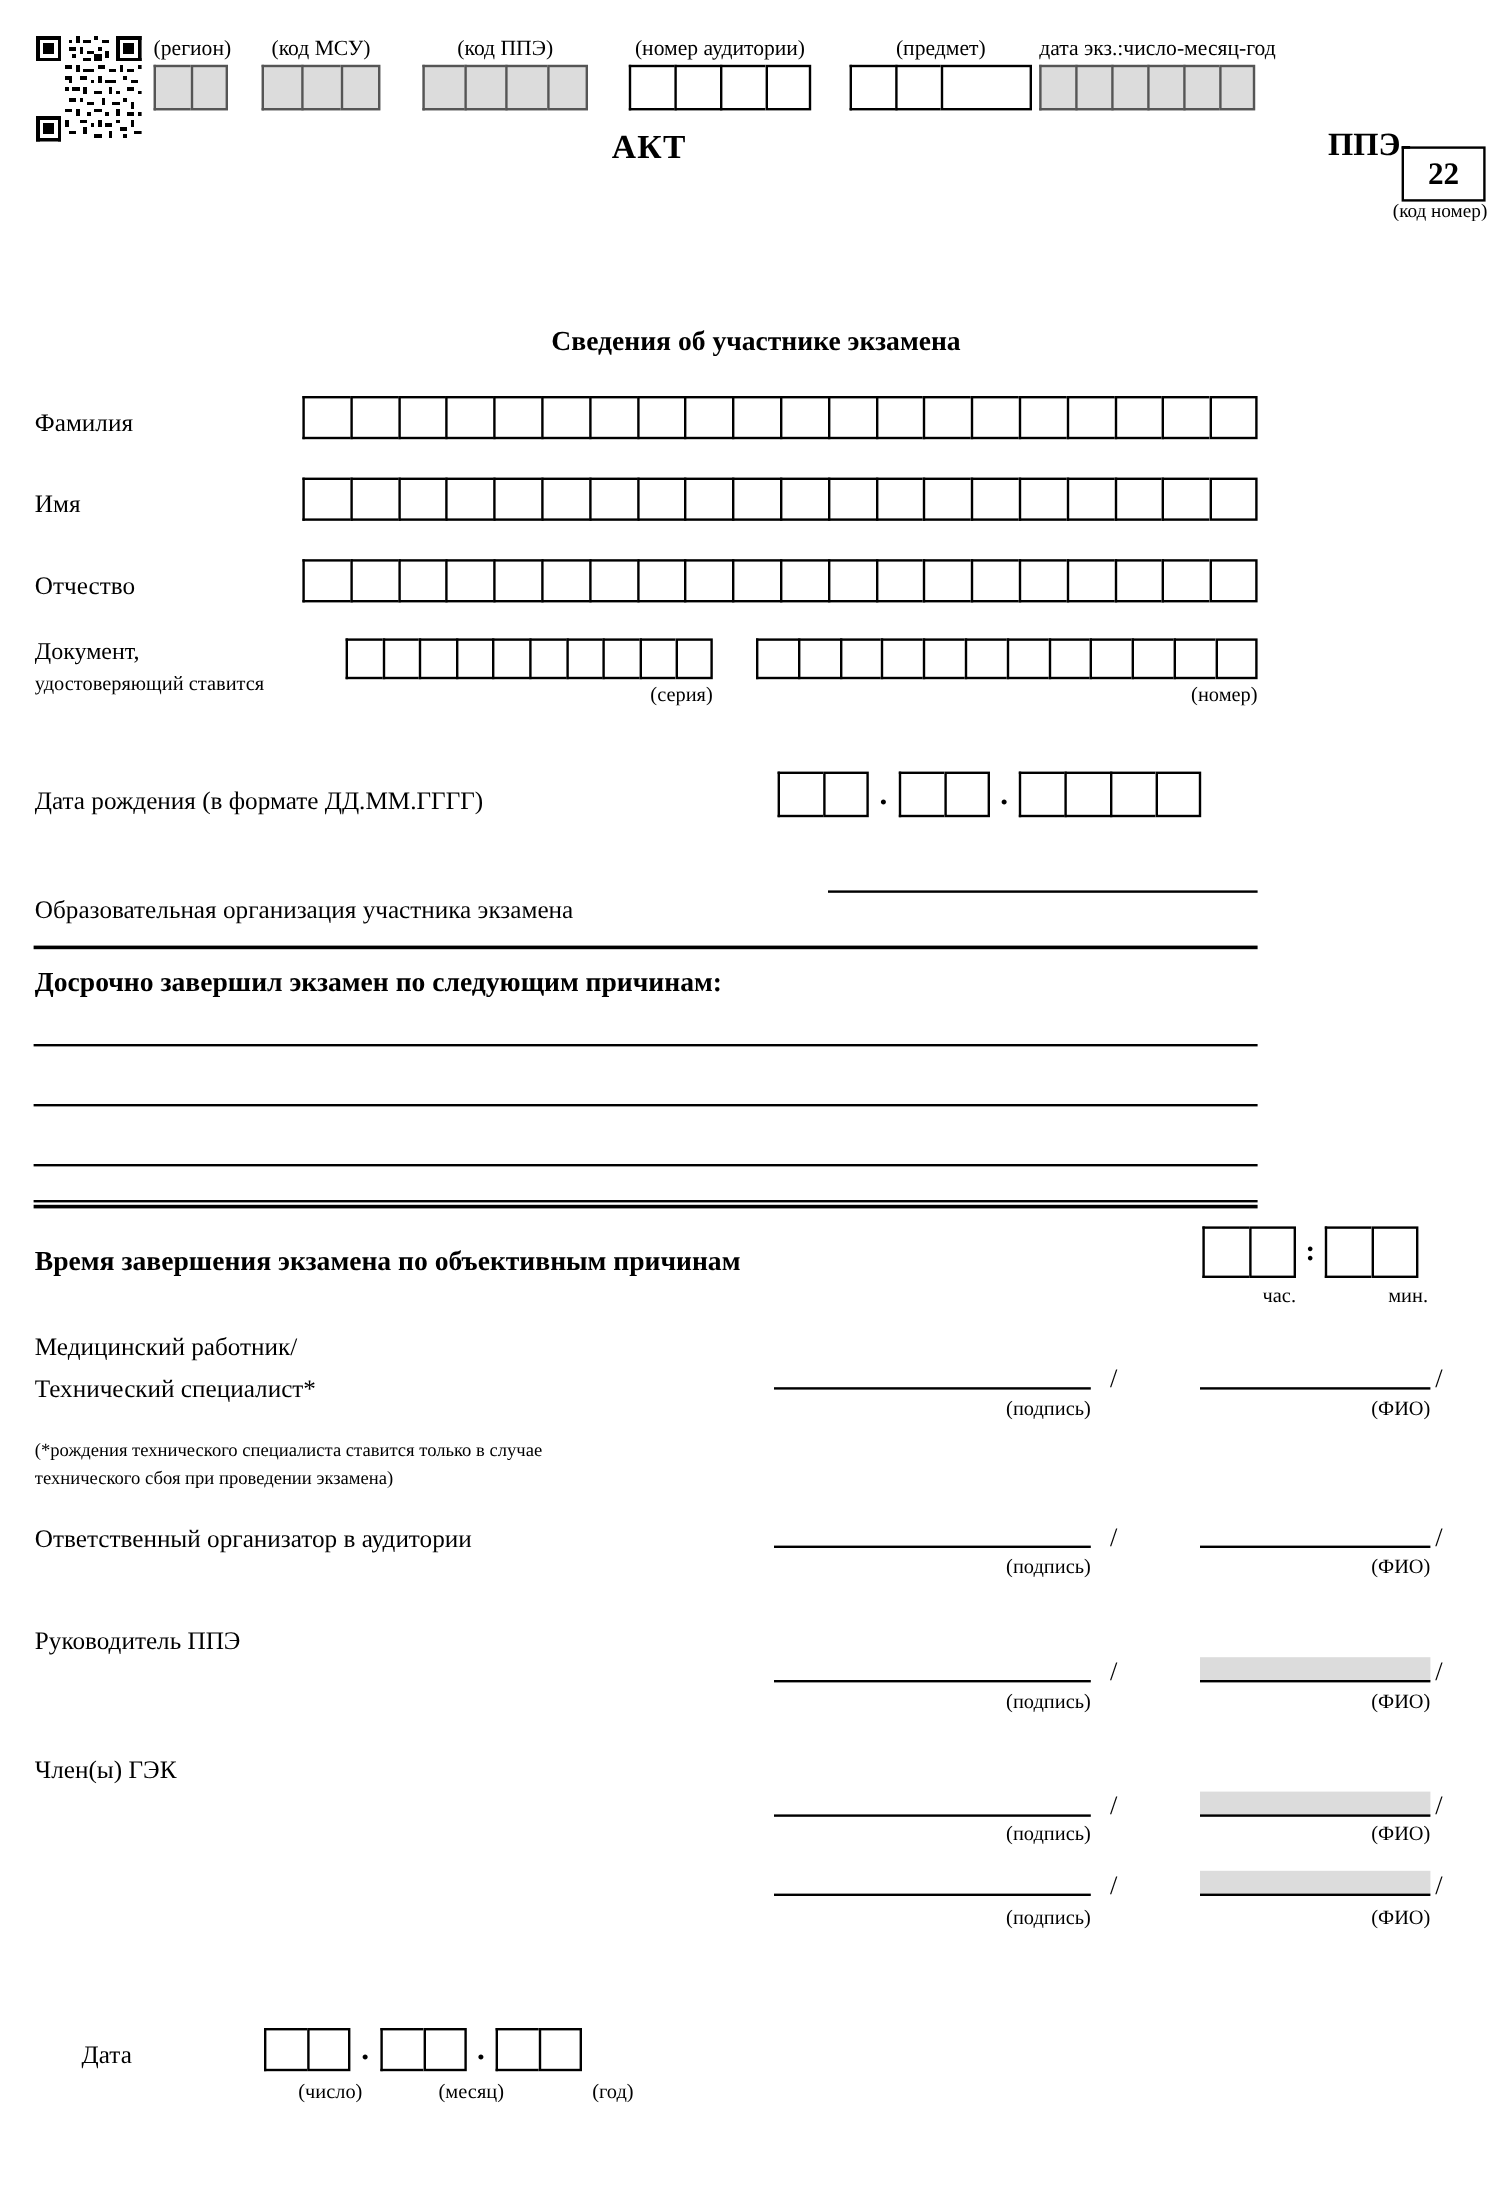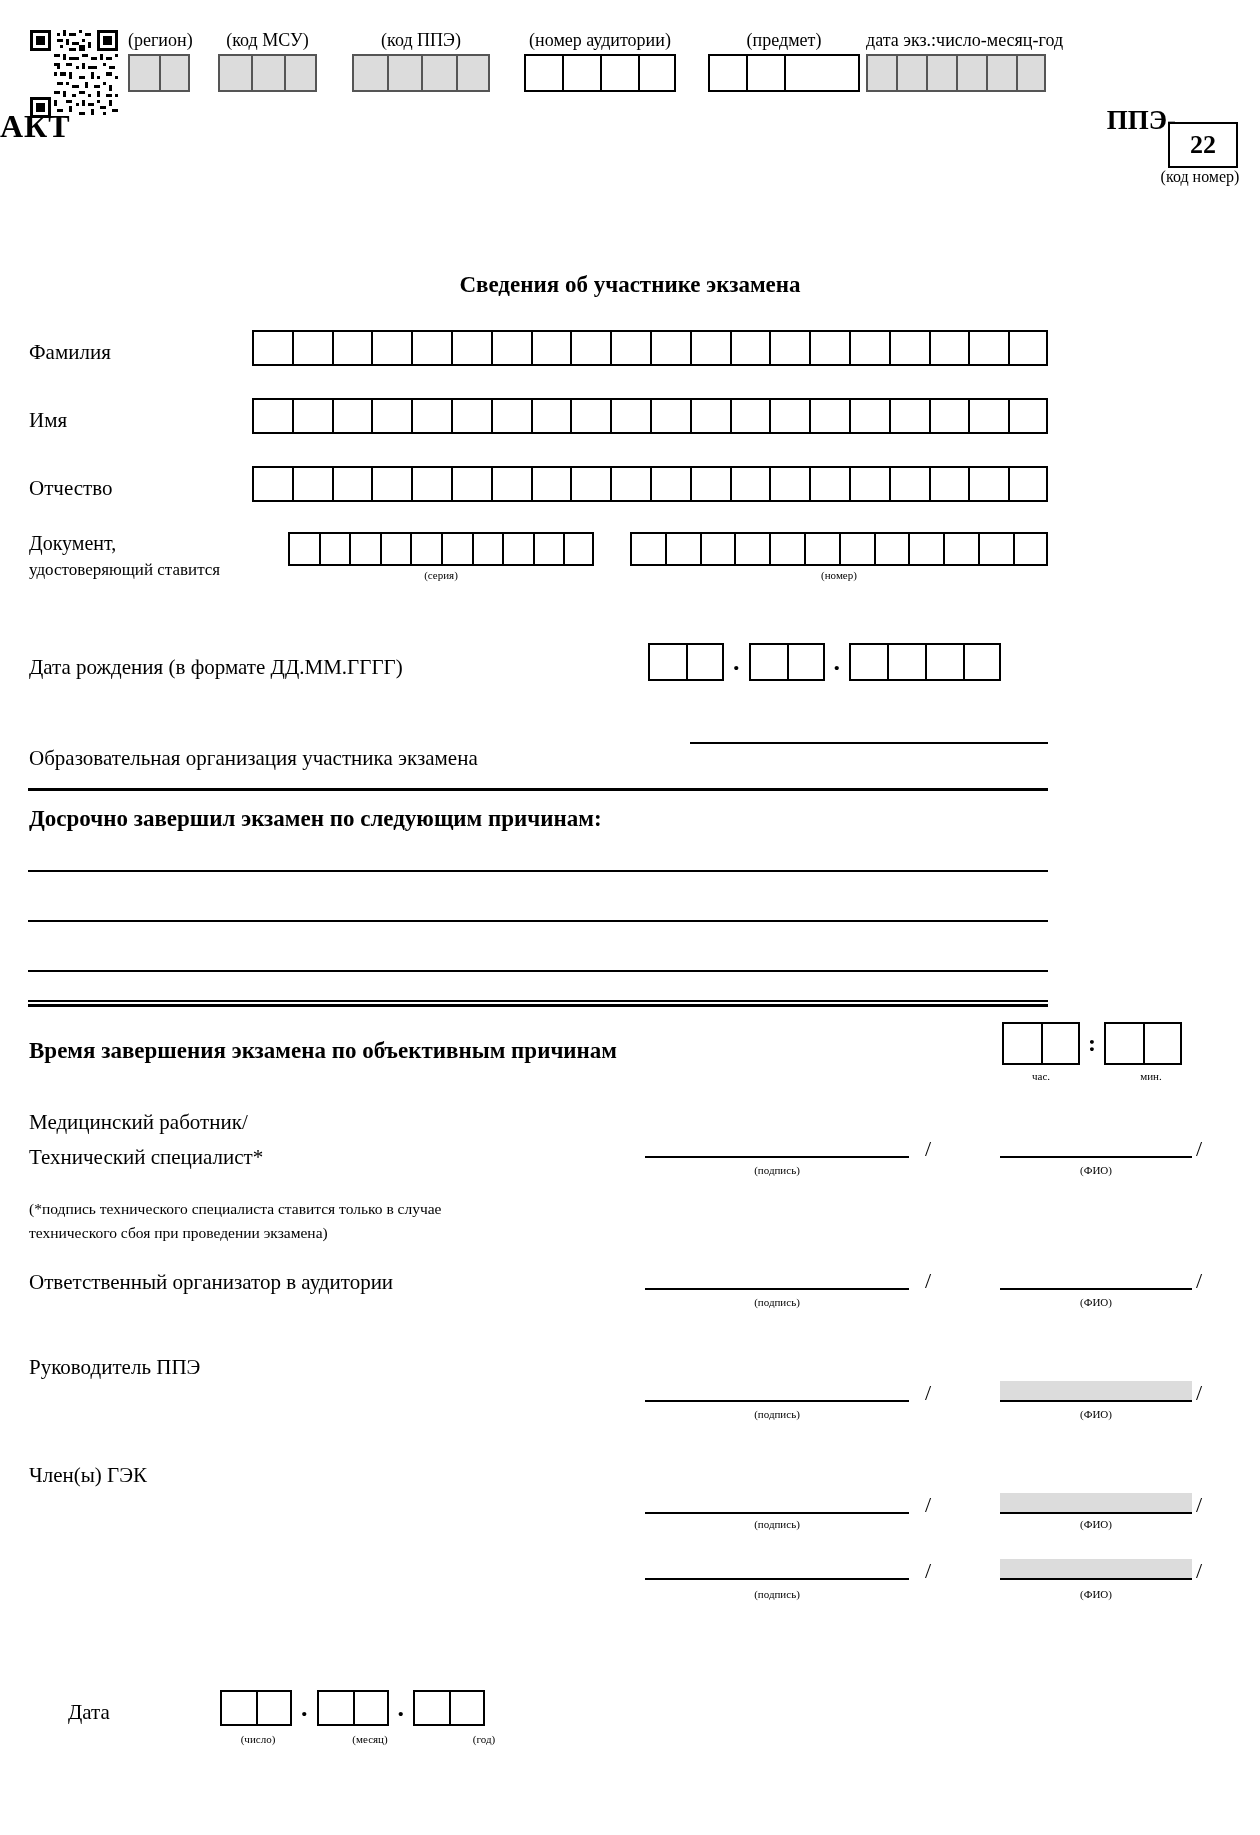--- a/index.html
+++ b/index.html
@@ -12,40 +12,40 @@
   .cell:last-child{border-right-width:2px;}
   .cell.gray{background:#dcdcdc;border-color:#555;}
   .caption{font-size:18px;text-align:center;white-space:nowrap;}
 
   
   #qr{position:absolute;left:30px;top:30px;width:88px;height:88px;}
   .hdrgrp{position:absolute;}
   .hdrgrp .caption{margin-bottom:3px;}
 
   
-  #act{position:absolute;left:0;top:108px;width:1010px;text-align:left;font-size:32px;font-weight:bold;letter-spacing:1px;}
+  #act{position:absolute;left:0;top:108px;width:1010px;text-align:center;font-size:28px;font-weight:bold;letter-spacing:1px;padding-left:36px;}
   #sub1{position:absolute;left:0;top:145px;width:1010px;text-align:center;font-size:23px;font-weight:bold;}
   #sub2{position:absolute;left:0;top:182px;width:1010px;text-align:center;font-size:23px;font-weight:bold;}
   #ppe{position:absolute;right:55px;top:105px;font-size:27px;font-weight:bold;}
   #ppebox{position:absolute;right:0px;top:102px;width:62px;height:38px;border:2px solid #000;font-size:26px;font-weight:bold;text-align:center;line-height:38px;}
   #ppecap{position:absolute;right:0px;top:144px;width:110px;text-align:center;font-size:16px;}
   #svd{position:absolute;left:0;top:228px;width:1260px;text-align:center;font-size:23px;font-weight:bold;}
 
   
   .namelabel{position:absolute;font-size:21px;}
   .namerow{position:absolute;left:252px;}
   .namerow .cell{width:39.8px;height:36px;}
   .dot{font-size:26px;font-weight:bold;line-height:36px;padding:0 9px;}
 
   
   .rl{position:absolute;left:28px;width:1020px;border-bottom:2px solid #000;}
 
   
   .sigline{position:absolute;border-bottom:2px solid #000;height:0;}
-  .sigcap{position:absolute;font-size:11px;text-align:center;}
+  .sigcap{position:absolute;font-size:17px;text-align:right;}
   .slash{position:absolute;font-size:22px;}
   .grayfill{position:absolute;background:#dcdcdc;height:20px;}
   .sigrole{position:absolute;font-size:21px;white-space:nowrap;}
   .note{position:absolute;font-size:15.5px;line-height:22px;}
 </style>
 </head>
 <body>
 
 <div class="page">
 
@@ -356,21 +356,21 @@
 
   <div class="sigrole" style="left:29px;top:1110px;">Медицинский работник/</div>
   <div class="sigrole" style="left:29px;top:1145px;">Технический специалист*</div>
   <div class="sigline" style="left:645px;top:1156px;width:264px;"></div>
   <div class="slash" style="left:925px;top:1136px;">/</div>
   <div class="sigline" style="left:1000px;top:1156px;width:192px;"></div>
   <div class="slash" style="left:1196px;top:1136px;">/</div>
   <div class="sigcap" style="left:645px;top:1164px;width:264px;">(подпись)</div>
   <div class="sigcap" style="left:1000px;top:1164px;width:192px;">(ФИО)</div>
 
-  <div class="note" style="left:29px;top:1198px;">(*подпись технического специалиста ставится только в случае</div>
+  <div class="note" style="left:29px;top:1198px;">(*рождения технического специалиста ставится только в случае</div>
   <div class="note" style="left:29px;top:1222px;">технического сбоя при проведении экзамена)</div>
 
   <div class="sigrole" style="left:29px;top:1270px;">Ответственный организатор  в аудитории</div>
   <div class="sigline" style="left:645px;top:1288px;width:264px;"></div>
   <div class="slash" style="left:925px;top:1268px;">/</div>
   <div class="sigline" style="left:1000px;top:1288px;width:192px;"></div>
   <div class="slash" style="left:1196px;top:1268px;">/</div>
   <div class="sigcap" style="left:645px;top:1296px;width:264px;">(подпись)</div>
   <div class="sigcap" style="left:1000px;top:1296px;width:192px;">(ФИО)</div>
 

